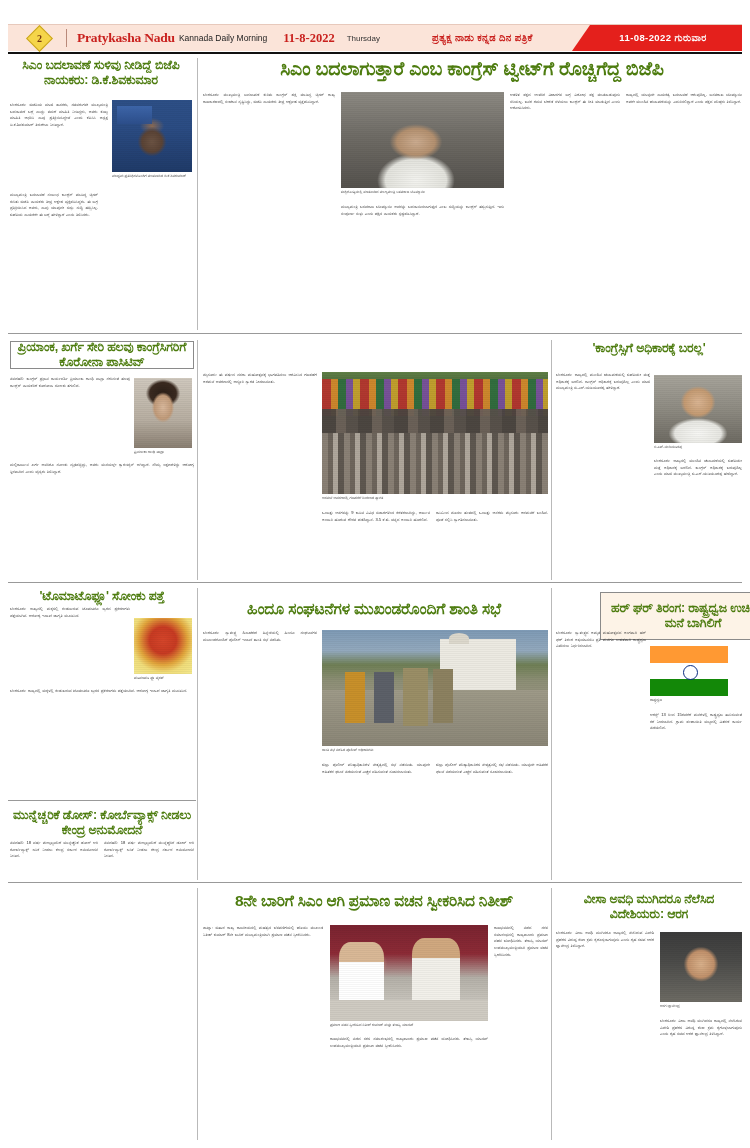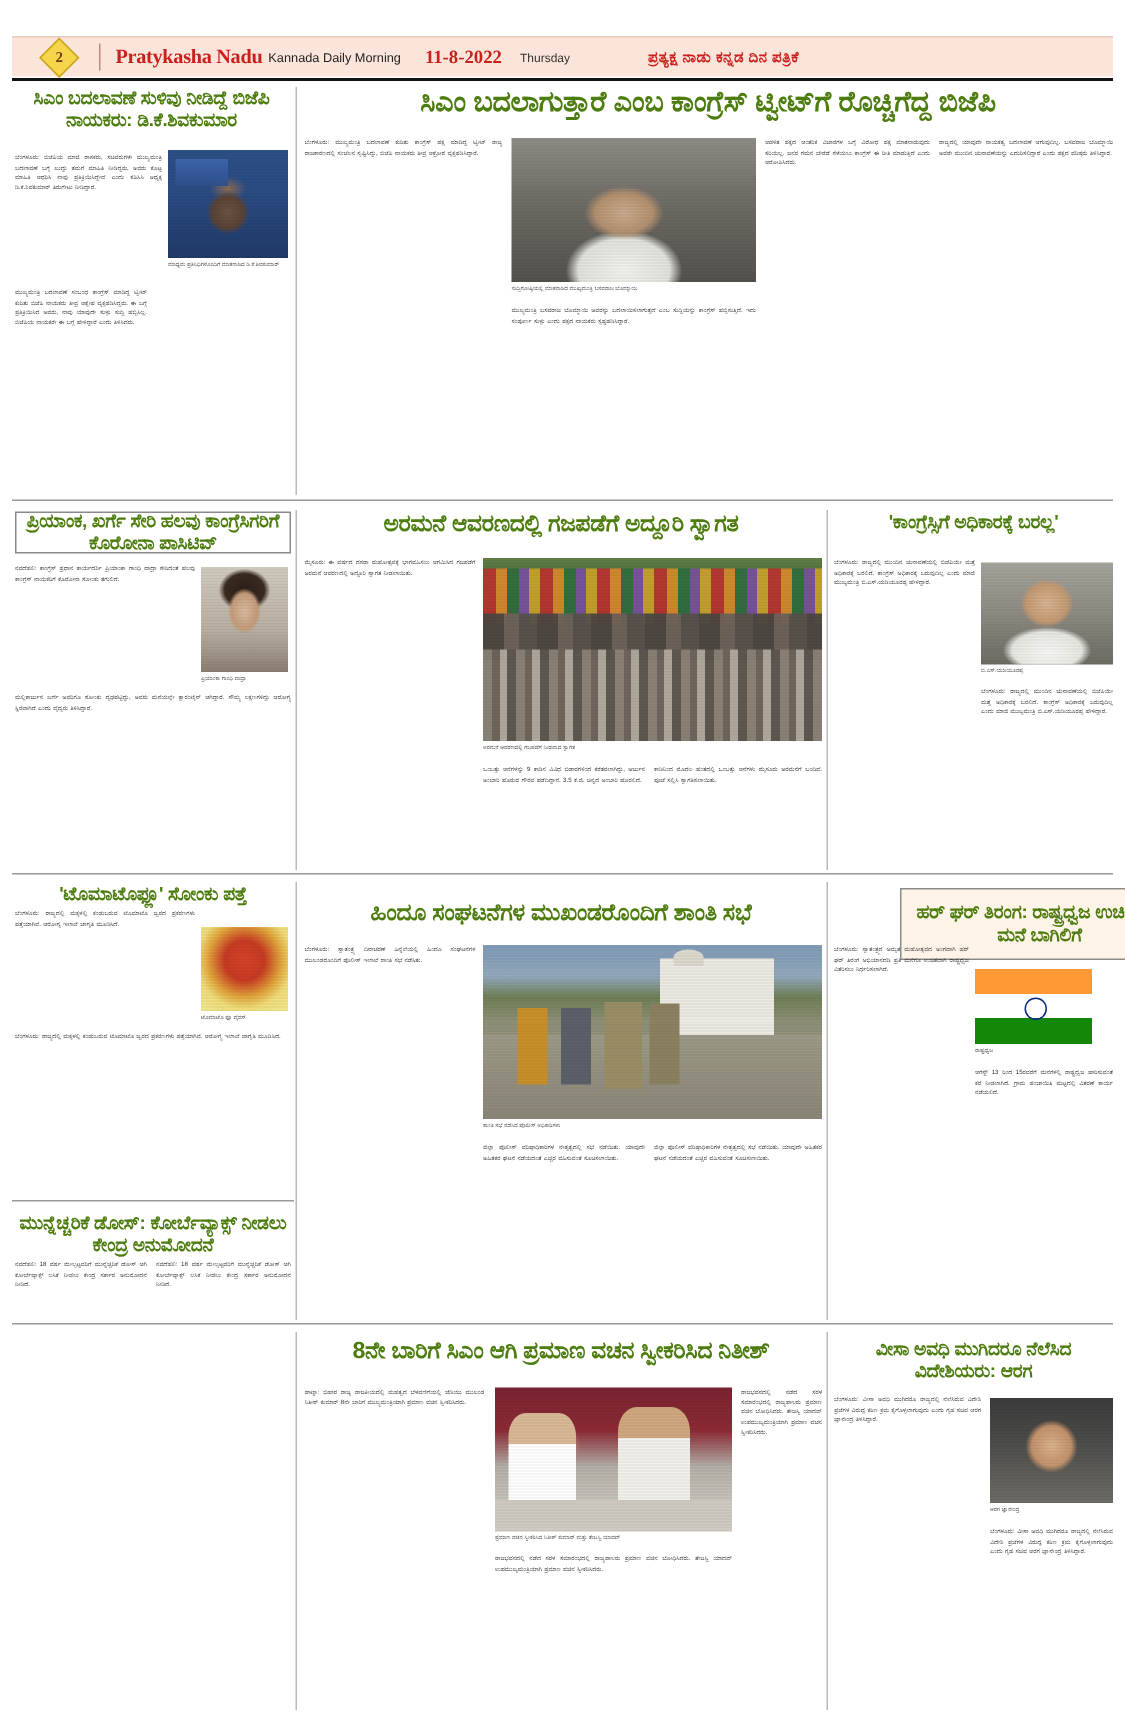--- a/index.html
+++ b/index.html
@@ -146,20 +146,21 @@
       <div class="dia">
           <span>2</span>
         </div>
     </div>
     <div class="mh-sep"></div>
     <div class="mh-title">Pratykasha Nadu</div>
     <div class="mh-sub">Kannada Daily Morning</div>
     <div class="mh-date">11-8-2022</div>
     <div class="mh-day">Thursday</div>
     <div class="mh-kn">ಪ್ರತ್ಯಕ್ಷ ನಾಡು ಕನ್ನಡ ದಿನ ಪತ್ರಿಕೆ</div>
+    <div class="mh-redtab">11-08-2022 ಗುರುವಾರ</div>
   </div>
   <div class="mh-rule"></div>
 
   <div class="vrule" style="left:197px;top:58px;height:272px;"></div>
   <div class="vrule" style="left:197px;top:340px;height:240px;"></div>
   <div class="vrule" style="left:197px;top:588px;height:292px;"></div>
   <div class="vrule" style="left:197px;top:888px;height:252px;"></div>
   <div class="vrule" style="left:551px;top:340px;height:240px;"></div>
   <div class="vrule" style="left:551px;top:588px;height:292px;"></div>
   <div class="vrule" style="left:551px;top:888px;height:252px;"></div>
@@ -195,21 +196,20 @@
   <div class="hl hl-small hl-box" style="position:absolute;left:10px;top:341px;width:184px;height:28px;display:flex;align-items:center;justify-content:center;">ಪ್ರಿಯಾಂಕ, ಖರ್ಗೆ ಸೇರಿ ಹಲವು ಕಾಂಗ್ರೆಸಿಗರಿಗೆ ಕೊರೋನಾ ಪಾಸಿಟಿವ್</div>
 
   <div class="photo ph-priyanka" style="left:134px;top:378px;width:58px;height:70px;">
       <div class="ph-noise"></div>
     </div>
   <div class="cap" style="left:134px;top:450px;width:58px;height:10px;">ಪ್ರಿಯಾಂಕಾ ಗಾಂಧಿ ವಾದ್ರಾ</div>
 
   <div class="col txt" style="left:10px;top:376px;width:120px;height:76px;">ನವದೆಹಲಿ: ಕಾಂಗ್ರೆಸ್ ಪ್ರಧಾನ ಕಾರ್ಯದರ್ಶಿ ಪ್ರಿಯಾಂಕಾ ಗಾಂಧಿ ವಾದ್ರಾ ಸೇರಿದಂತೆ ಹಲವು ಕಾಂಗ್ರೆಸ್ ನಾಯಕರಿಗೆ ಕೊರೋನಾ ಸೋಂಕು ತಗುಲಿದೆ.</div>
   <div class="col txt" style="left:10px;top:462px;width:184px;height:112px;">ಮಲ್ಲಿಕಾರ್ಜುನ ಖರ್ಗೆ ಅವರಿಗೂ ಸೋಂಕು ದೃಢಪಟ್ಟಿದ್ದು, ಅವರು ಮನೆಯಲ್ಲೇ ಕ್ವಾರಂಟೈನ್ ಆಗಿದ್ದಾರೆ. ಸೌಮ್ಯ ಲಕ್ಷಣಗಳಿದ್ದು ಆರೋಗ್ಯ ಸ್ಥಿರವಾಗಿದೆ ಎಂದು ವೈದ್ಯರು ತಿಳಿಸಿದ್ದಾರೆ.</div>
 
-  <div class="hl hl-sec" style="position:absolute;left:200px;top:341px;width:348px;">ಅರಮನೆ ಆವರಣದಲ್ಲಿ ಗಜಪಡೆಗೆ ಅದ್ದೂರಿ ಸ್ವಾಗತ</div>
 
   <div class="photo ph-elephants" style="left:322px;top:372px;width:226px;height:122px;">
     <div class="band" style="top:0;height:10%;background:linear-gradient(180deg,#5f7f46,#4e6a3c);"></div>
     <div class="band" style="top:6%;height:30%;background:repeating-linear-gradient(90deg,#b9332e 0 9px,#d7892b 9px 16px,#2f6d3e 16px 24px,#7a4fa0 24px 31px,#c9a22c 31px 38px);opacity:.92;"></div>
     <div class="band" style="top:30%;height:26%;background:repeating-linear-gradient(90deg,#4b4540 0 14px,#6b6158 14px 24px,#57504a 24px 36px);opacity:.95;"></div>
     <div class="band" style="top:50%;height:50%;background:repeating-linear-gradient(90deg,#8c8378 0 6px,#6d655c 6px 11px,#b5ada2 11px 16px,#5c554e 16px 22px);opacity:.9;"></div>
     <div class="ph-noise"></div>
   </div>
   <div class="cap" style="left:322px;top:496px;width:226px;height:10px;">ಅರಮನೆ ಆವರಣದಲ್ಲಿ ಗಜಪಡೆಗೆ ನೀಡಲಾದ ಸ್ವಾಗತ</div>
 

